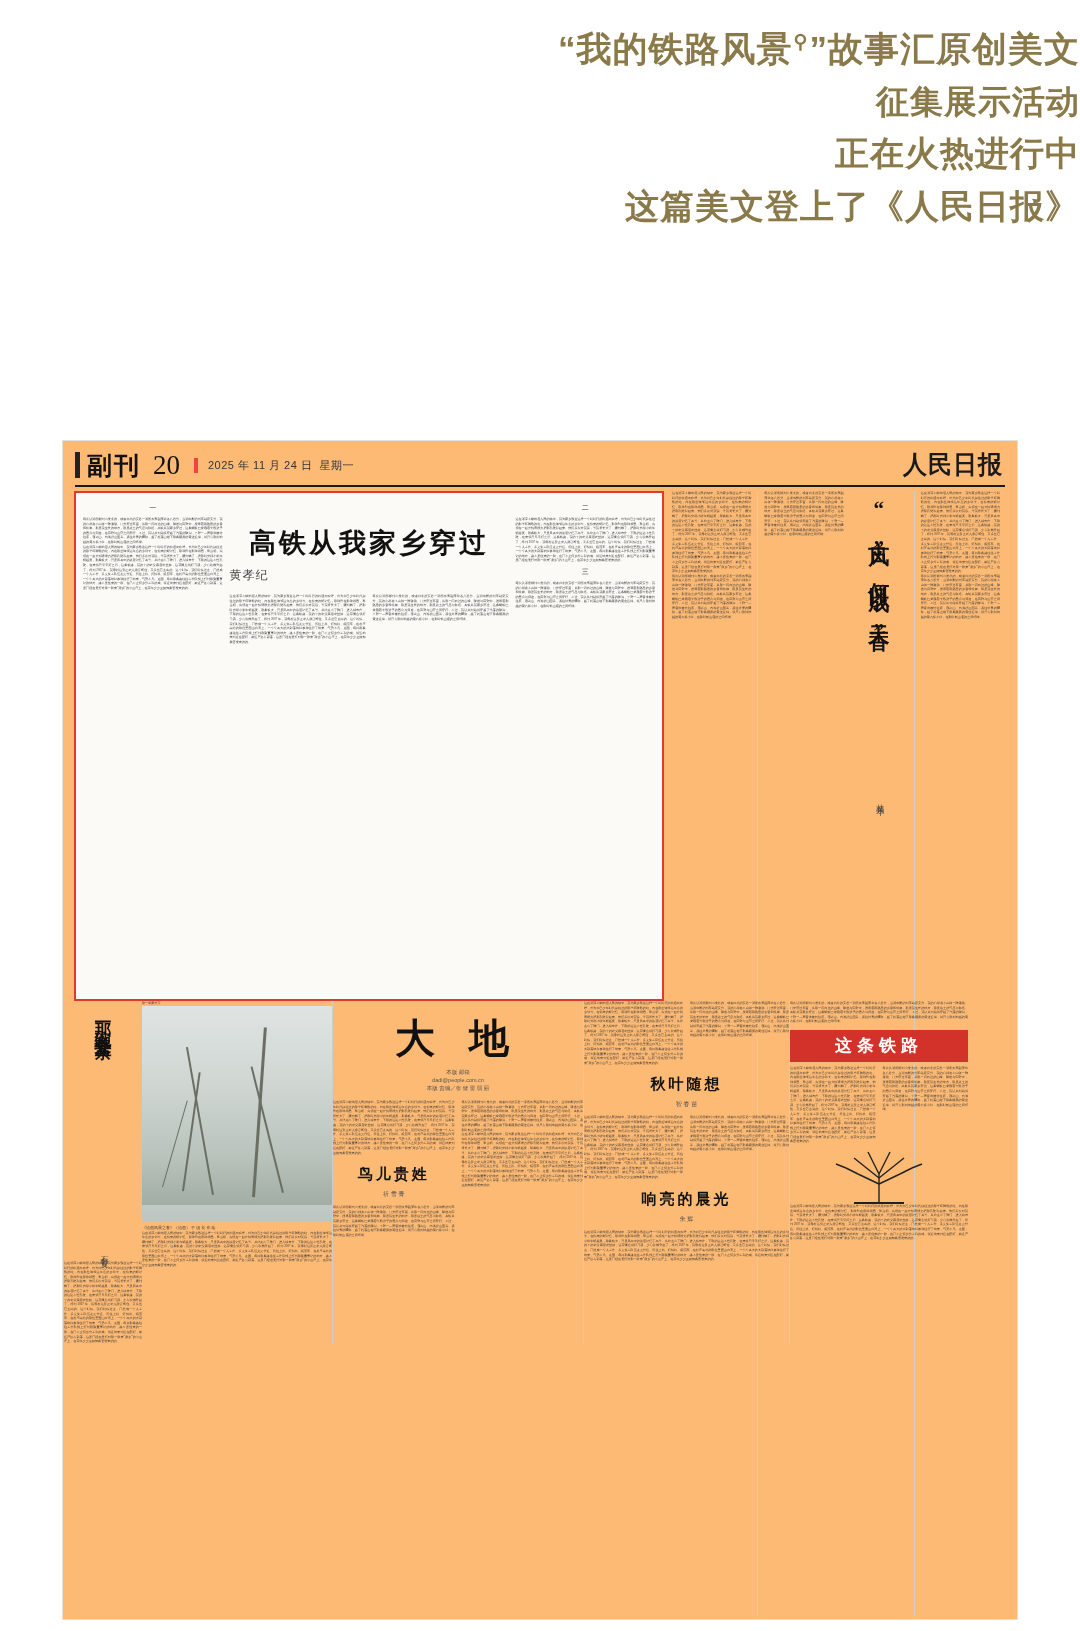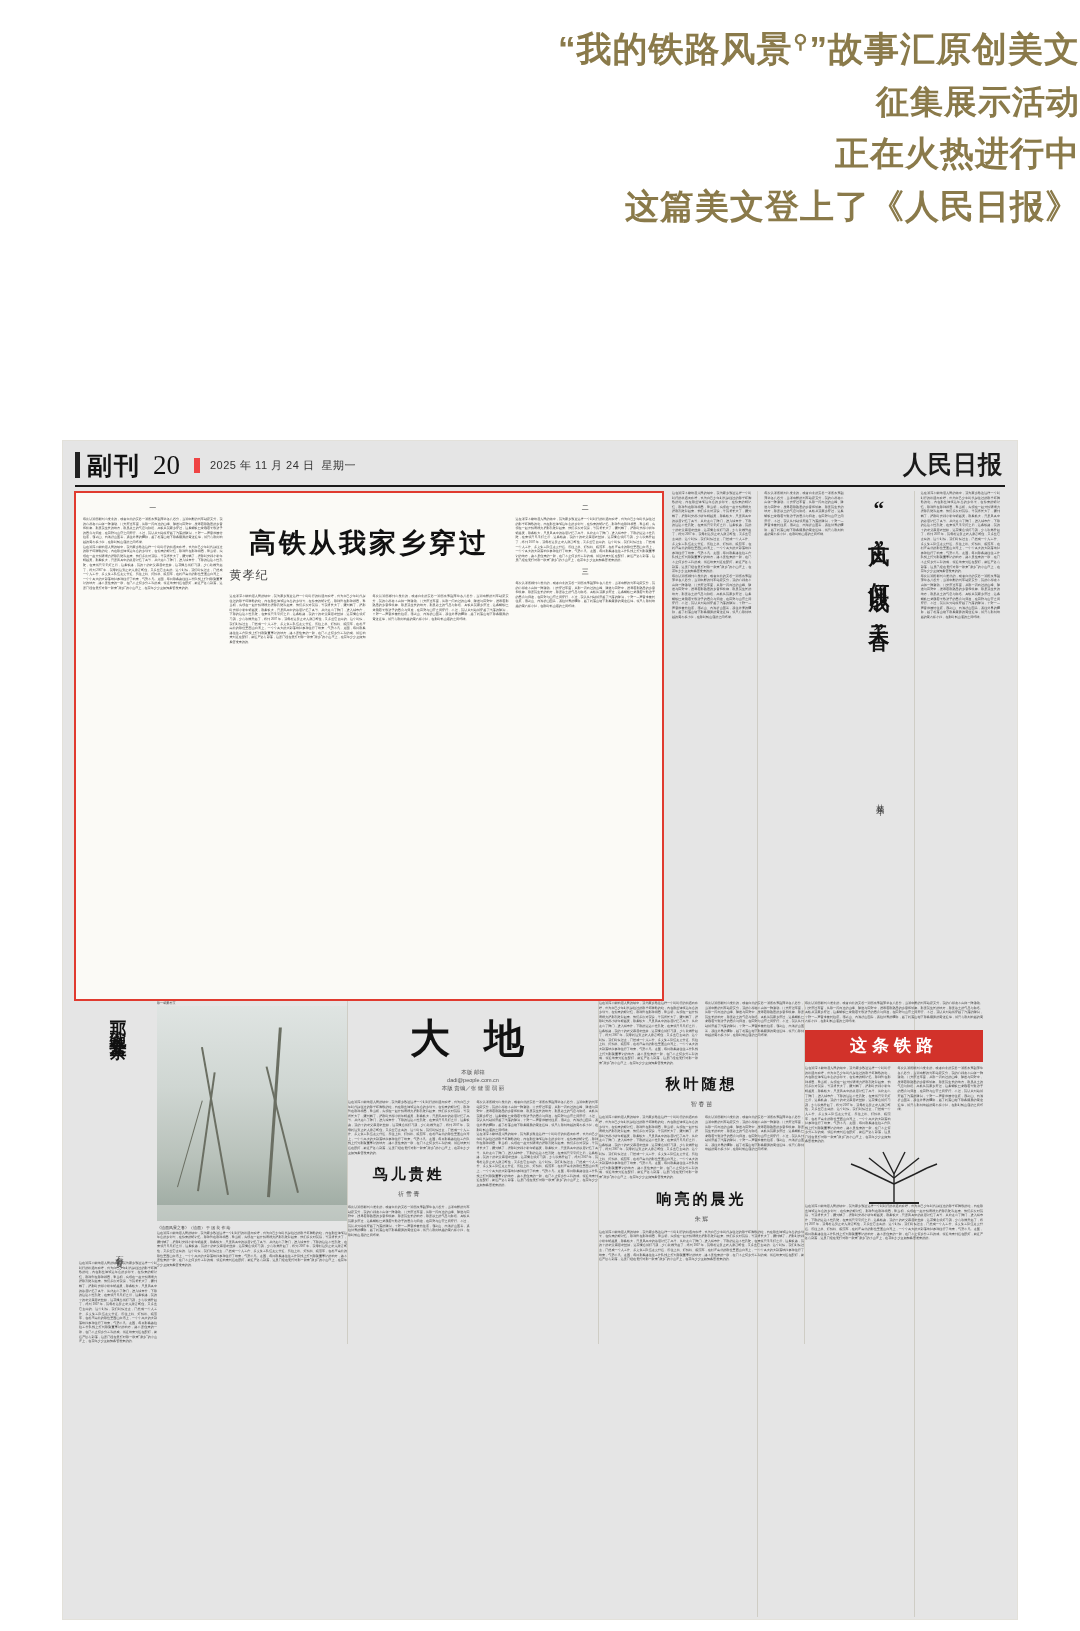--- a/index.html
+++ b/index.html
@@ -38,21 +38,21 @@
     margin: 0 1px;
   }
 
   
   .paper {
     position: absolute;
     left: 62px;
     top: 440px;
     width: 956px;
     height: 1180px;
-    background: #e5e5e5;
+    background: #fdba74;
     border: 1px solid #e3e1da;
     box-sizing: border-box;
     overflow: hidden;
   }
 
   .masthead {
     height: 42px;
     display: flex;
     align-items: center;
     padding: 6px 12px 0 12px;
@@ -77,21 +77,21 @@
     font-weight: normal;
     margin-left: 12px;
     color: #111;
     font-family: "Liberation Serif", serif;
   }
   .masthead .dateline {
     font-size: 11px;
     color: #333;
     margin-left: 14px;
     padding-left: 10px;
-    border-left: 6px solid #ef4444;
+    border-left: 4px solid #ef4444;
     letter-spacing: .5px;
   }
   .masthead .logo {
     position: absolute;
     right: 14px;
     top: 8px;
     font-size: 24px;
     font-weight: bold;
     color: #1a1a1a;
     font-family: "Liberation Serif", serif;
@@ -180,21 +180,21 @@
     text-orientation: upright;
     font-size: 8px;
     color: #444;
     letter-spacing: 2px;
     margin: 0 auto;
   }
 
   
   .lower {
     position: absolute;
-    left: 16px;
+    left: 1px;
     top: 560px;
     width: 934px;
     display: flex;
   }
   .masthead-dadi {
     text-align: center;
     font-family: "Liberation Serif", serif;
     font-weight: bold;
     font-size: 40px;
     letter-spacing: 12px;

